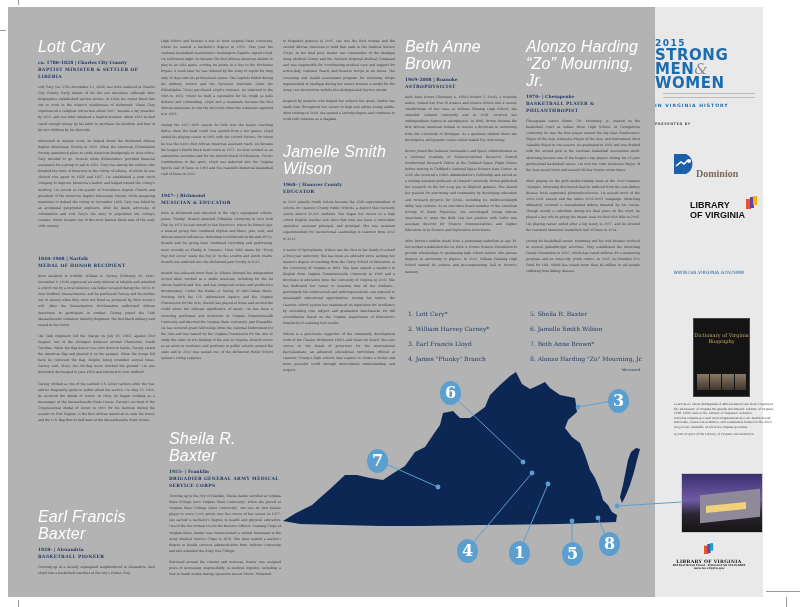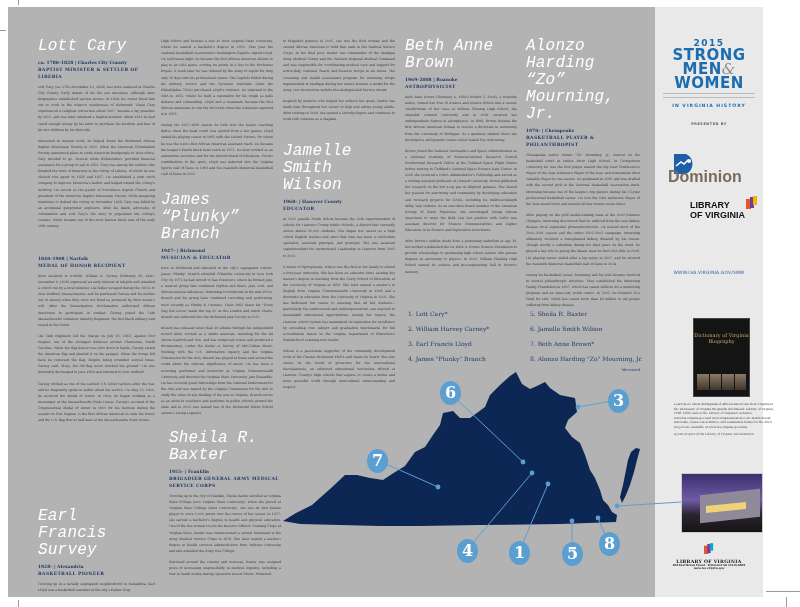--- a/index.html
+++ b/index.html
@@ -1,35 +1,35 @@
 <!DOCTYPE html>
 <html><head>
 <meta charset="utf-8">
 <style>
   html, body { margin:0; padding:0; }
   body { width:800px; height:607px; background:#ffffff; position:relative; overflow:hidden; font-family:"DejaVu Serif", serif; }
   .crop-line { position:absolute; background:#9a9a9a; }
   .gray-panel { position:absolute; left:0; top:0; width:643px; height:590px; background:#b3b3b3; }
   .right-panel { position:absolute; left:655px; top:7px; width:108px; height:590px; background:#e9e9e9; }
   .col { position:absolute; }
-  .name { font-family:Liberation Mono, monospace; font-style:italic; color:#ffffff; font-size:16px; line-height:17px; margin:0 0 4px 0; letter-spacing:0.2px; }
+  .name { font-family:Liberation Sans, sans-serif; font-style:italic; color:#ffffff; font-size:16px; line-height:17px; margin:0 0 4px 0; letter-spacing:0.2px; }
   .meta { font-family:"DejaVu Serif", serif; color:#213a67; font-size:4.4px; font-weight:bold; line-height:7px; }
   .role { font-family:"DejaVu Serif", serif; color:#213a67; font-size:4.4px; font-weight:bold; text-transform:uppercase; letter-spacing:0.4px; line-height:7px; margin-bottom:4px; }
   .para { font-family:"DejaVu Serif", serif; color:#3b3b3b; font-size:3.2px; line-height:6.1px; text-align:justify; margin:0 0 5px 0; }
   .legend { position:absolute; left:408px; top:310px; width:232px; }
   .legend-item { position:absolute; font-family:"DejaVu Serif", serif; color:#213a67; font-size:6px; white-space:nowrap; }
   .deceased { position:absolute; right:0; top:58px; font-size:3.6px; color:#213a67; font-family:"DejaVu Serif", serif; }
-  .title-block { position:absolute; left:655px; top:38px; width:108px; text-align:center; }
+  .title-block { position:absolute; left:655px; top:38px; width:108px; text-align:left; }
   .t-year { font-family:"DejaVu Sans", sans-serif; color:#1c6cb0; font-size:9px; letter-spacing:1.5px; font-weight:bold; }
   .t-big { font-family:"DejaVu Sans", sans-serif; color:#1c6cb0; font-size:15px; line-height:14px; font-weight:bold; letter-spacing:0.5px; }
   .t-amp { font-family:"DejaVu Serif", serif; color:#8b8b8b; font-style:italic; font-weight:normal; }
   .t-sub { font-family:"DejaVu Sans", sans-serif; color:#1c6cb0; font-size:4.6px; letter-spacing:1px; font-weight:bold; margin-top:5px; }
   .t-rule { height:3px; margin:3px 8px 0 8px; border-top:1px solid #bbb; border-bottom:1px solid #bbb; }
   .presented { font-family:"DejaVu Sans", sans-serif; font-size:3.4px; color:#555; letter-spacing:0.6px; font-weight:bold; margin-top:14px; }
-  .dominion-text { position:absolute; left:668px; top:168px; font-family:Liberation Sans, sans-serif; font-weight:bold; color:#7a6a57; font-size:16px; }
+  .dominion-text { position:absolute; left:696px; top:168px; font-family:Liberation Serif, serif; font-weight:bold; color:#7a6a57; font-size:10px; }
   .lva-logo { position:absolute; left:690px; top:200px; width:70px; }
   .lva-text { font-family:Liberation Sans, sans-serif; font-weight:bold; color:#111; font-size:9px; line-height:10px; }
   .url { position:absolute; left:655px; top:270px; width:108px; text-align:center; font-family:"DejaVu Sans", sans-serif; color:#2b5e9e; font-size:4.4px; letter-spacing:0.2px; }
   .book { position:absolute; left:693px; top:318px; width:55px; height:77px; background:#141414; border:1px solid #444; }
   .book-title { font-family:"DejaVu Serif", serif; color:#c9a76b; font-size:5px; line-height:5.6px; text-align:center; margin-top:14px; }
   .book-photos { position:absolute; left:3px; bottom:6px; width:49px; height:16px; display:flex; gap:1px; }
   .book-photos span { flex:1; background:linear-gradient(#8a7a66,#3e352c); }
   .info { position:absolute; left:674px; top:402px; width:104px; font-family:"DejaVu Serif", serif; font-size:2.9px; line-height:4.5px; color:#444; }
   .info-italic { font-style:italic; margin-top:3px; }
   .photo { position:absolute; left:681px; top:473px; width:80px; height:58px; background:linear-gradient(180deg,#3a2f6e 0%,#6f5ba5 45%,#2a2430 70%,#141414 100%); border:1px solid #ccc; overflow:hidden; }
@@ -61,33 +61,32 @@
 
 <div class="col" style="left:38px;top:255px;width:117px;">
   <div class="meta">1840–1908 | Norfolk</div>
   <div class="role">Medal of Honor Recipient</div>
   <p class="para">Born enslaved in Norfolk, William H. Carney (February 29, 1840–December 9, 1908) expressed an early interest in religion and attended a school run by a local minister. His father escaped during the 1850s to New Bedford, Massachusetts, and he purchased Carney and his mother out of slavery when they were not freed as promised by their owner's will. After the Emancipation Proclamation authorized African Americans to participate in combat, Carney joined the 54th Massachusetts Volunteer Infantry Regiment, the first black military unit raised in the North.</p>
   <p class="para">His 54th Regiment led the charge on July 18, 1863, against Fort Wagner, one of the strongest defenses around Charleston, South Carolina. When the flag bearer was shot down in battle, Carney seized the American flag and planted it on the parapet. When the troops fell back he retrieved the flag, despite being wounded several times. Carney said, "Boys, the old flag never touched the ground." He was honorably discharged in June 1864 and returned to New Bedford.</p>
   <p class="para">Carney worked as one of the earliest U.S. letter carriers after the war, and he frequently spoke in public about his service. On May 23, 1900, he received the Medal of Honor. In 1904, he began working as a messenger at the Massachusetts State House. Carney's account of the Congressional Medal of Honor in 1900 for his heroism during the assault on Fort Wagner, is the first African American to earn the honor, and the U.S. flag flew at half mast at the Massachusetts State House.</p>
 </div>
 
 <div class="col" style="left:38px;top:508px;width:117px;">
-  <div class="name">Earl Francis Survey</div>
+  <div class="name">Earl Francis Baxter</div>
   <div class="meta">1928– | Alexandria</div>
   <div class="role">Basketball Pioneer</div>
   <p class="para">Growing up in a racially segregated neighborhood in Alexandria, Earl Lloyd was a basketball standout at the city's Parker-Gray</p>
 </div>
 
 <div class="col" style="left:161px;top:38px;width:112px;">
   <p class="para">High School and became a star at West Virginia State University, where he earned a bachelor's degree in 1950. That year the National Basketball Association's Washington Capitols signed Lloyd. On Halloween night, he became the first African American athlete to play in an NBA game, scoring six points in a loss to the Rochester Royals. A week later he was ordered by the Army to report for duty only 16 days into his professional career. The Capitols folded during his military service and the Syracuse Nationals (later the Philadelphia 76ers) purchased Lloyd's contract. He returned to the NBA in 1952, where he built a reputation for his tough as nails defense and rebounding. Lloyd and a teammate became the first African Americans to win the NBA title when the Nationals captured it in 1955.</p>
   <p class="para">During the 1957–1958 season he took over the team's coaching duties when the head coach was ejected from a few games. Lloyd ended his playing career in 1960 with the Detroit Pistons, for whom he was the NBA's first African American assistant coach. He became the league's fourth black head coach in 1971. He later worked as an automotive executive and for the Detroit Board of Education. For his contributions to the sport, Lloyd was inducted into the Virginia Sports Hall of Fame in 1993 and the Naismith Memorial Basketball Hall of Fame in 2003.</p>
 </div>
 
 <div class="col" style="left:161px;top:192px;width:112px;">
-  <div class="name">James “Plunky” Branch</div>
   <div class="meta">1947– | Richmond</div>
   <div class="role">Musician &amp; Educator</div>
   <p class="para">Born in Richmond and educated in the city's segregated schools, James "Plunky" Branch attended Columbia University in New York City. By 1971 he had moved to San Francisco, where he formed Juju, a musical group that combined rhythm and blues, jazz, soul, and African musical influences. Returning to Richmond in the mid-1970s, Branch and his group have continued recording and performing, most recently as Plunky &amp; Oneness. Their 1982 dance hit "Every Way But Loose" made the top 20 on the London and Dutch charts. Branch was inducted into the Richmond Jazz Society in 2015.</p>
   <p class="para">Branch has released more than 20 albums through his independent record label, worked as a studio musician, including for the hit sitcom Sanford and Son, and has composed scores and produced a documentary, Under the Radar—A Survey of Afro-Cuban Music. Working with the U.S. Information Agency and the Virginia Commission for the Arts, Branch has played at home and around the world about the cultural significance of music. He has been a recurring performer and instructor at Virginia Commonwealth University and directed the Virginia State University Jazz Ensemble. He has received grant fellowships from the National Endowment for the Arts and was named by the Virginia Commission for the Arts to study the value of arts funding of the arts in Virginia. Branch serves as an artist in residence and performs in public schools around the state and in 2012 was named one of the Richmond Public School system's Living Legacies.</p>
 </div>
 
 <div class="col" style="left:169px;top:430px;width:112px;">
   <div class="name">Sheila R. Baxter</div>
   <div class="meta">1955– | Franklin</div>
   <div class="role">Brigadier General Army Medical Service Corps</div>

